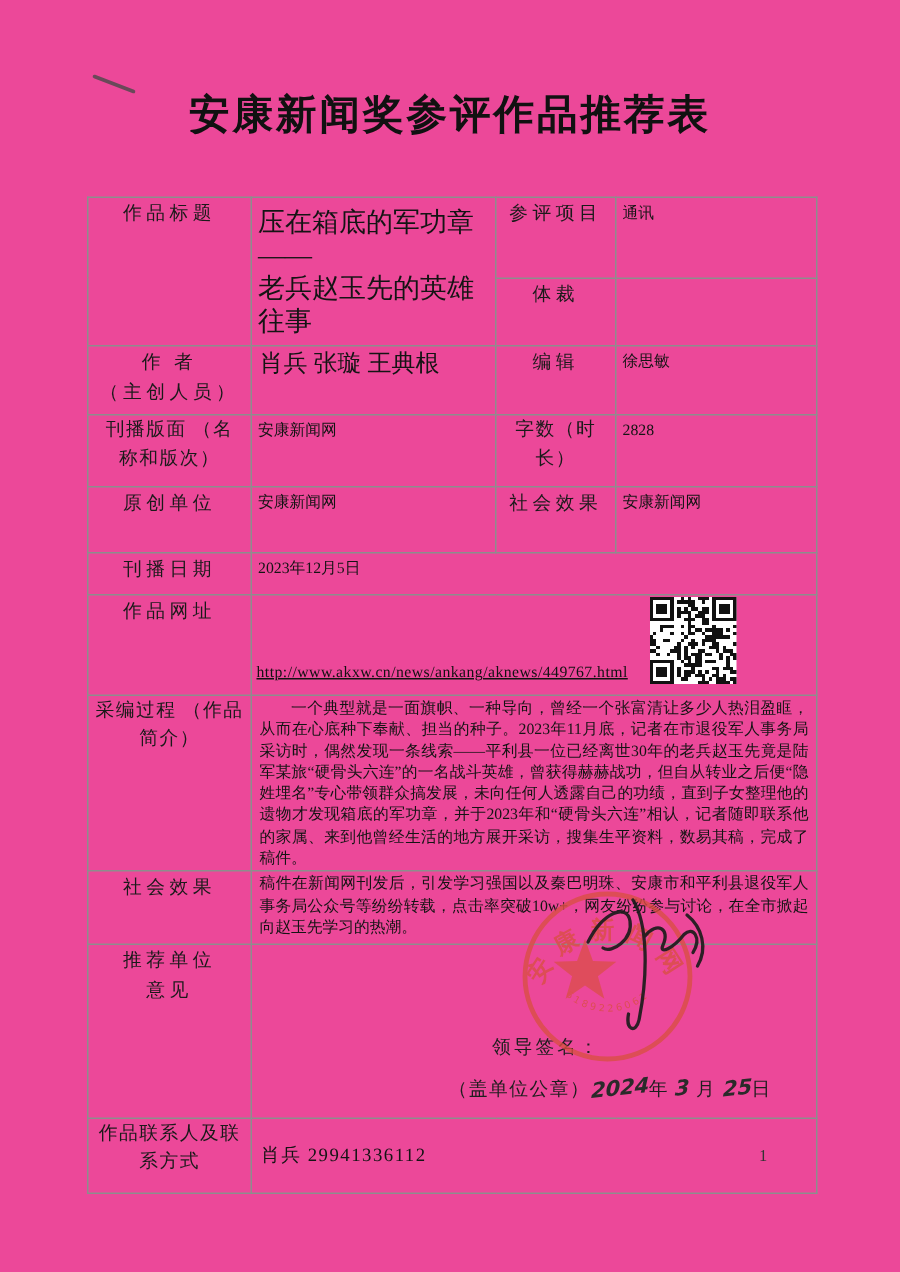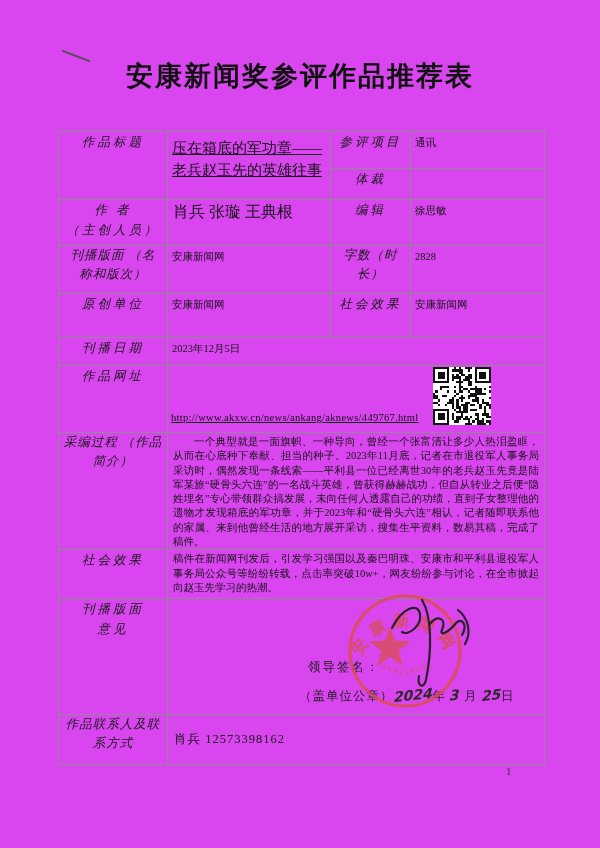--- a/index.html
+++ b/index.html
@@ -1,60 +1,60 @@
 <!DOCTYPE html>
 <html><head>
 <meta charset="utf-8">
 <style>
   html,body{margin:0;padding:0;}
   body{
     width:600px;height:848px;background:#ffffff;position:relative;
     font-family:"Liberation Serif","DejaVu Serif",serif;color:#1e1e1e;
   }
-  .page{position:absolute;inset:0;background:#d946ef;overflow:hidden;}
+  .page{position:absolute;inset:0;background:#ec4899;overflow:hidden;}
   .title{
     position:absolute;top:58px;left:0;width:600px;text-align:center;
     font-size:27px;font-weight:bold;letter-spacing:2px;margin:0;color:#111;
   }
   .pen-mark{position:absolute;left:60px;top:46px;}
   table.form{
     position:absolute;left:58px;top:131px;width:486px;
     border-collapse:collapse;table-layout:fixed;
   }
   table.form td{
     border:1px solid #8d8d8d;padding:0;vertical-align:top;overflow:hidden;
   }
   col.c1{width:109px;} col.c2{width:163px;} col.c3{width:80px;} col.c4{width:134px;}
   tr.rA1 td{height:36px;} tr.rA2 td{height:30px;}
   tr.rB td{height:45px;} tr.rC td{height:47px;} tr.rD td{height:43px;}
   tr.rE td{height:27px;} tr.rF td{height:66px;} tr.rG td{height:100px;margin-top:46px;}
   tr.rH td{height:48px;} tr.rI td{height:115px;} tr.rJ td{height:49px;}
   td.lab{vertical-align:middle;}
   .label{
     display:block;text-align:center;font-size:12.5px;letter-spacing:3px;
-    white-space:pre-line;line-height:20px;color:#1a1a1a;font-style:italic;
+    white-space:pre-line;line-height:20px;color:#1a1a1a;
   }
   .label--long{letter-spacing:1px;font-size:12.5px;line-height:19px;}
   .value{display:block;font-size:10.5px;padding:3px 4px;line-height:15px;color:#141414;}
-  .value--title{font-size:15px;line-height:22px;white-space:pre-line;padding:5px 4px;text-decoration:underline;}
+  .value--title{font-size:18px;line-height:22px;white-space:pre-line;padding:5px 4px;}
   .value--mid{font-size:16px;padding:4px 5px;}
   .para{
     display:block;font-size:10.5px;line-height:14.3px;text-align:justify;
     padding:2px 5px 0 5px;color:#141414;
   }
   .para--indent{text-indent:2em;}
   td.relcell{position:relative;text-align:center;}
   .url-line{
     position:absolute;left:3px;bottom:9px;font-size:10.5px;
     text-decoration:underline;letter-spacing:0.3px;color:#121212;
   }
   .qr{position:absolute;right:53px;top:1px;width:58px;height:58px;}
   .contact-cell{vertical-align:middle !important;}
   .contact-value{font-size:12.5px;padding:4px 6px;letter-spacing:1px;}
-  .sig-label{position:absolute;left:140px;top:60px;font-size:12.5px;letter-spacing:2px;}
+  .sig-label{position:absolute;left:160px;top:60px;font-size:12.5px;letter-spacing:2px;}
   .seal-line{position:absolute;left:131px;top:88px;font-size:12.5px;letter-spacing:1px;white-space:nowrap;}
   .ink{
     font-family:"DejaVu Sans",sans-serif;font-style:italic;font-weight:bold;
     color:#2a2a2a;display:inline-block;transform:rotate(-6deg) skewX(-8deg);
     font-size:14px;letter-spacing:0;
   }
   .stamp-svg{position:absolute;left:338px;top:588px;pointer-events:none;}
   .signature-svg{position:absolute;left:372px;top:592px;pointer-events:none;}
   .page-number{position:absolute;left:506px;top:765px;font-size:11px;color:#333;}
 </style>
@@ -389,38 +389,38 @@
       <td class="lab">
         <span class="label">社会效果</span>
       </td>
       <td colspan="3">
         <span class="para">稿件在新闻网刊发后，引发学习强国以及秦巴明珠、安康市和平利县退役军人事务局公众号等纷纷转载，点击率突破10w+，网友纷纷参与讨论，在全市掀起向赵玉先学习的热潮。</span>
       </td>
     </tr>
 
     <tr class="rI">
       <td class="lab">
-        <span class="label">刊播版面
+        <span class="label">推荐单位
 意见</span>
       </td>
       <td colspan="3" class="relcell">
         <span class="sig-label">领导签名：</span>
         <span class="seal-line">
           <span>（盖单位公章）</span><span class="ink">2024</span><span>年</span> <span class="ink">3</span> <span>月</span> <span class="ink">25</span><span>日</span>
         </span>
       </td>
     </tr>
 
     <tr class="rJ">
       <td class="lab">
         <span class="label label--long">作品联系人及联
 系方式</span>
       </td>
       <td colspan="3" class="contact-cell">
-        <span class="value contact-value">肖兵 12573398162</span>
+        <span class="value contact-value">肖兵 29941336112</span>
       </td>
     </tr>
   </tbody>
     </table>
 
   <svg class="stamp-svg" width="134" height="126" viewBox="0 0 134 126">
     <g opacity="0.78">
       <circle cx="67" cy="63" r="55" fill="none" stroke="#d94f42" stroke-width="3.2"></circle>
       <path id="arcTop" d="M 22,74 A 46,46 0 0 1 112,74" fill="none"></path>
       <text font-size="16" fill="#d94f42" font-weight="bold" letter-spacing="7" font-family="'Liberation Serif',serif">

